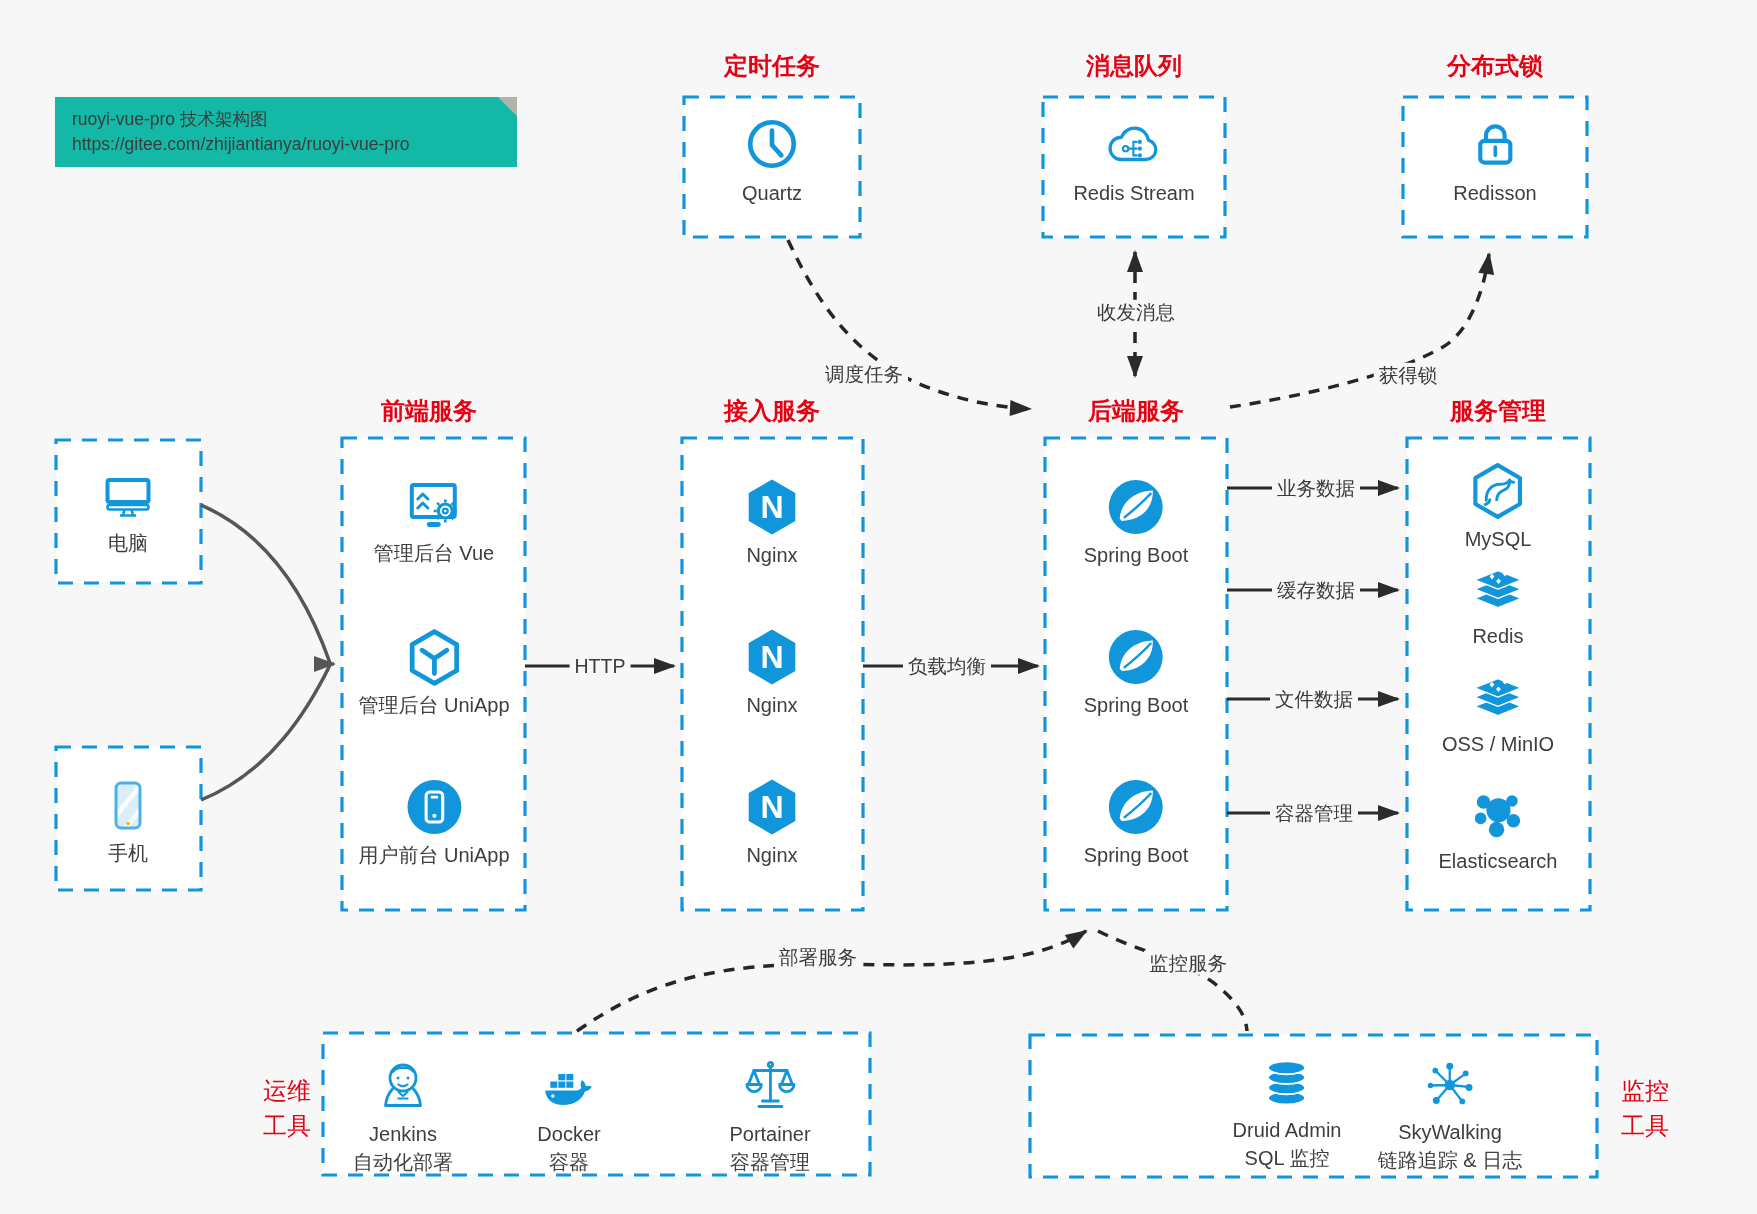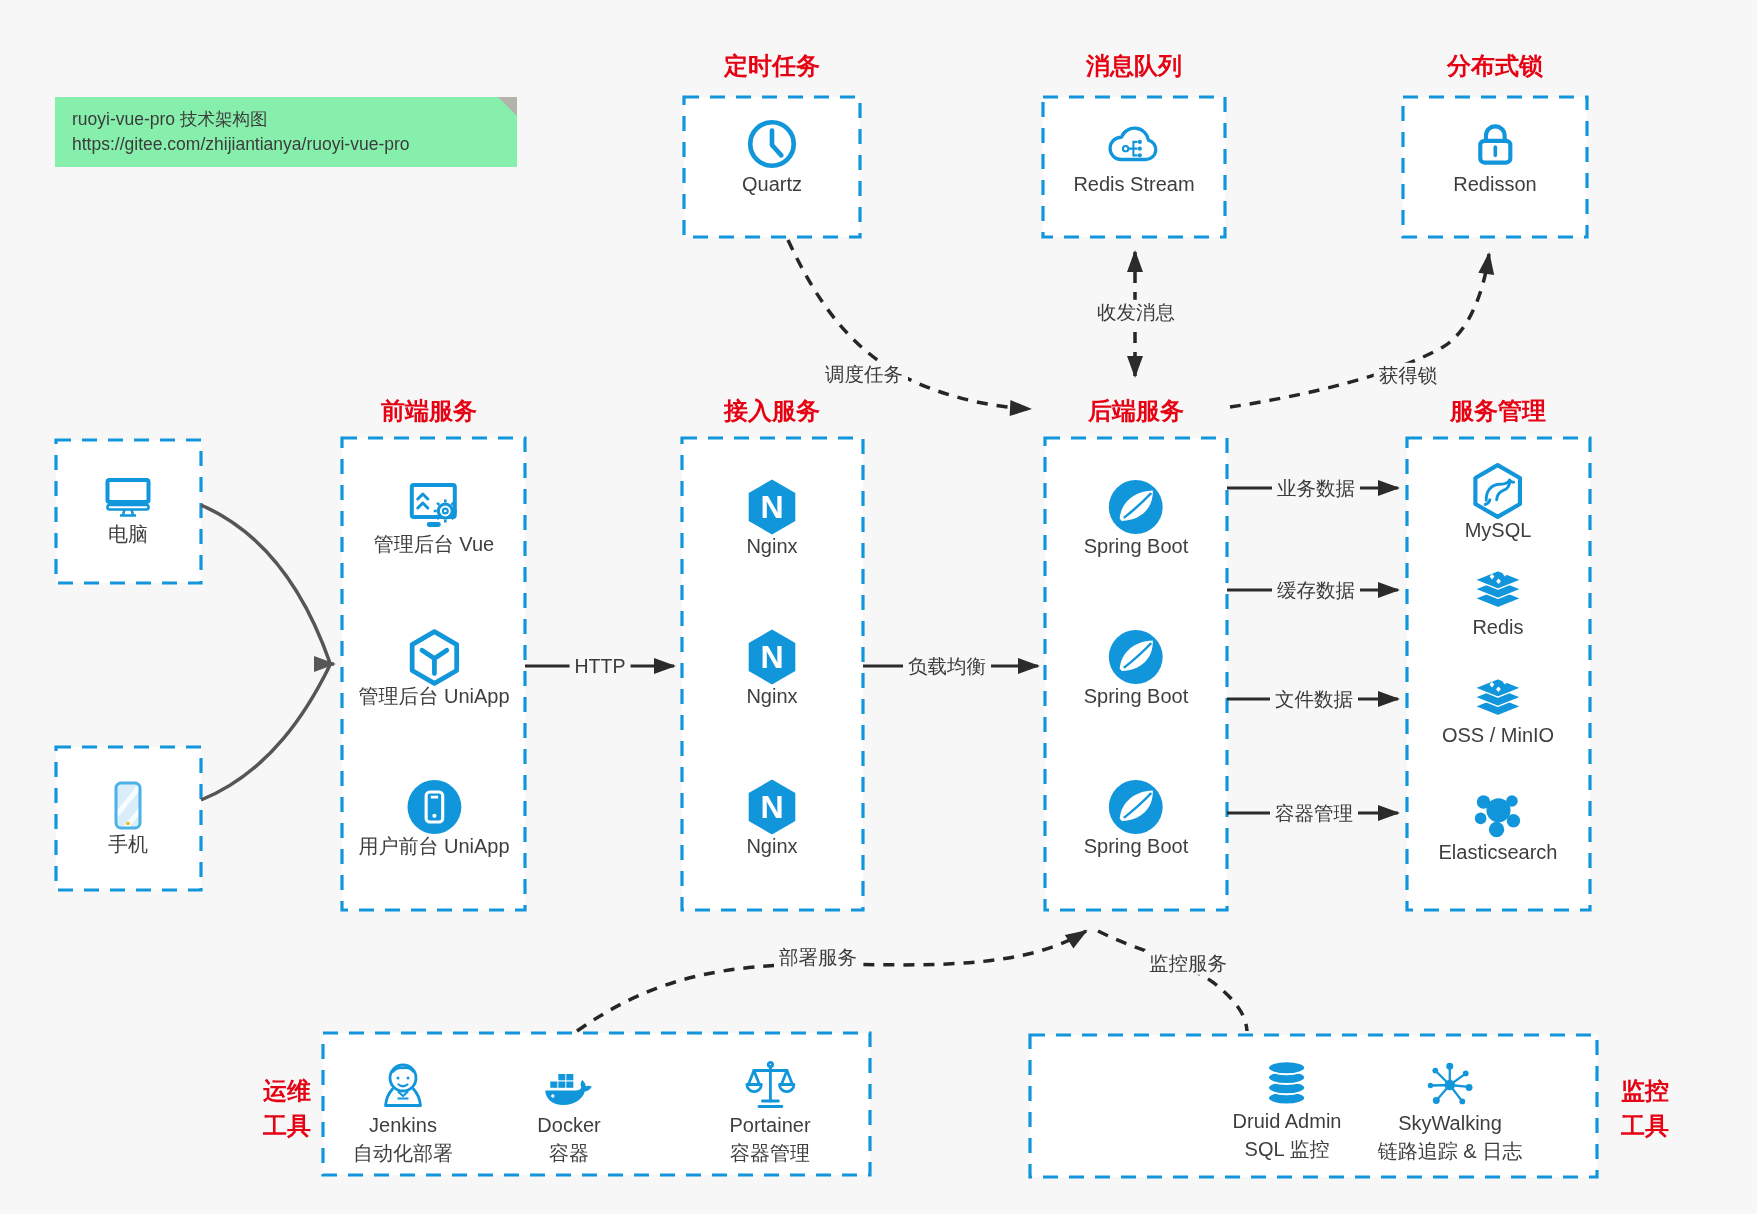--- a/index.html
+++ b/index.html
@@ -1,27 +1,27 @@
 <!DOCTYPE html>
 <html><head>
 <meta charset="utf-8">
 <style>
   html,body{margin:0;padding:0;}
   body{background:#f7f7f7;font-family:"Liberation Sans",sans-serif;}
   .stage{position:relative;width:1757px;height:1214px;background:#f7f7f7;overflow:hidden;}
   .overlay{position:absolute;left:0;top:0;z-index:1;}
-  .node{position:absolute;transform:translateX(-50%);display:flex;flex-direction:column;align-items:center;z-index:2;}
+  .node{position:absolute;transform:translateX(-50%);display:flex;flex-direction:column;align-items:center;gap:9px;z-index:2;}
   .icon{display:flex;align-items:center;justify-content:center;}
   .nlabel{font-size:20px;color:#3e3e3e;white-space:nowrap;line-height:1;}
   .labels2{display:flex;flex-direction:column;align-items:center;gap:6px;}
   .labels2 .nlabel{line-height:1.1;}
   .group-title{position:absolute;transform:translateX(-50%);font-weight:bold;font-size:24px;color:#e60113;white-space:nowrap;line-height:1;z-index:2;}
-  .side-title{position:absolute;transform:translateX(-50%);font-weight:bold;font-size:24px;color:#e60113;text-align:center;line-height:35px;z-index:2;}
+  .side-title{position:absolute;transform:translateX(-50%);font-weight:normal;font-size:24px;color:#e60113;text-align:center;line-height:35px;z-index:2;}
   .edge-label{position:absolute;transform:translate(-50%,-50%);font-size:19.5px;color:#3a3a3a;background:#f7f7f7;padding:1px 5px;white-space:nowrap;z-index:3;line-height:1.15;}
-  .note{position:absolute;left:55px;top:97px;width:462px;height:70px;background:#86efac;z-index:2;}
+  .note{position:absolute;left:55px;top:97px;width:462px;height:70px;background:#14b8a6;z-index:2;}
   .note::after{content:"";position:absolute;top:0;right:0;width:0;height:0;border-top:19px solid #b3b3ab;border-left:19px solid transparent;}
   .note-text{padding:10px 0 0 17px;font-size:17.5px;color:#3c3c3c;line-height:25px;}
   .note-text div{white-space:nowrap;}
 </style>
 </head>
 <body>
 
 <div class="stage">
 
   <svg width="0" height="0" style="position:absolute" aria-hidden="true">

